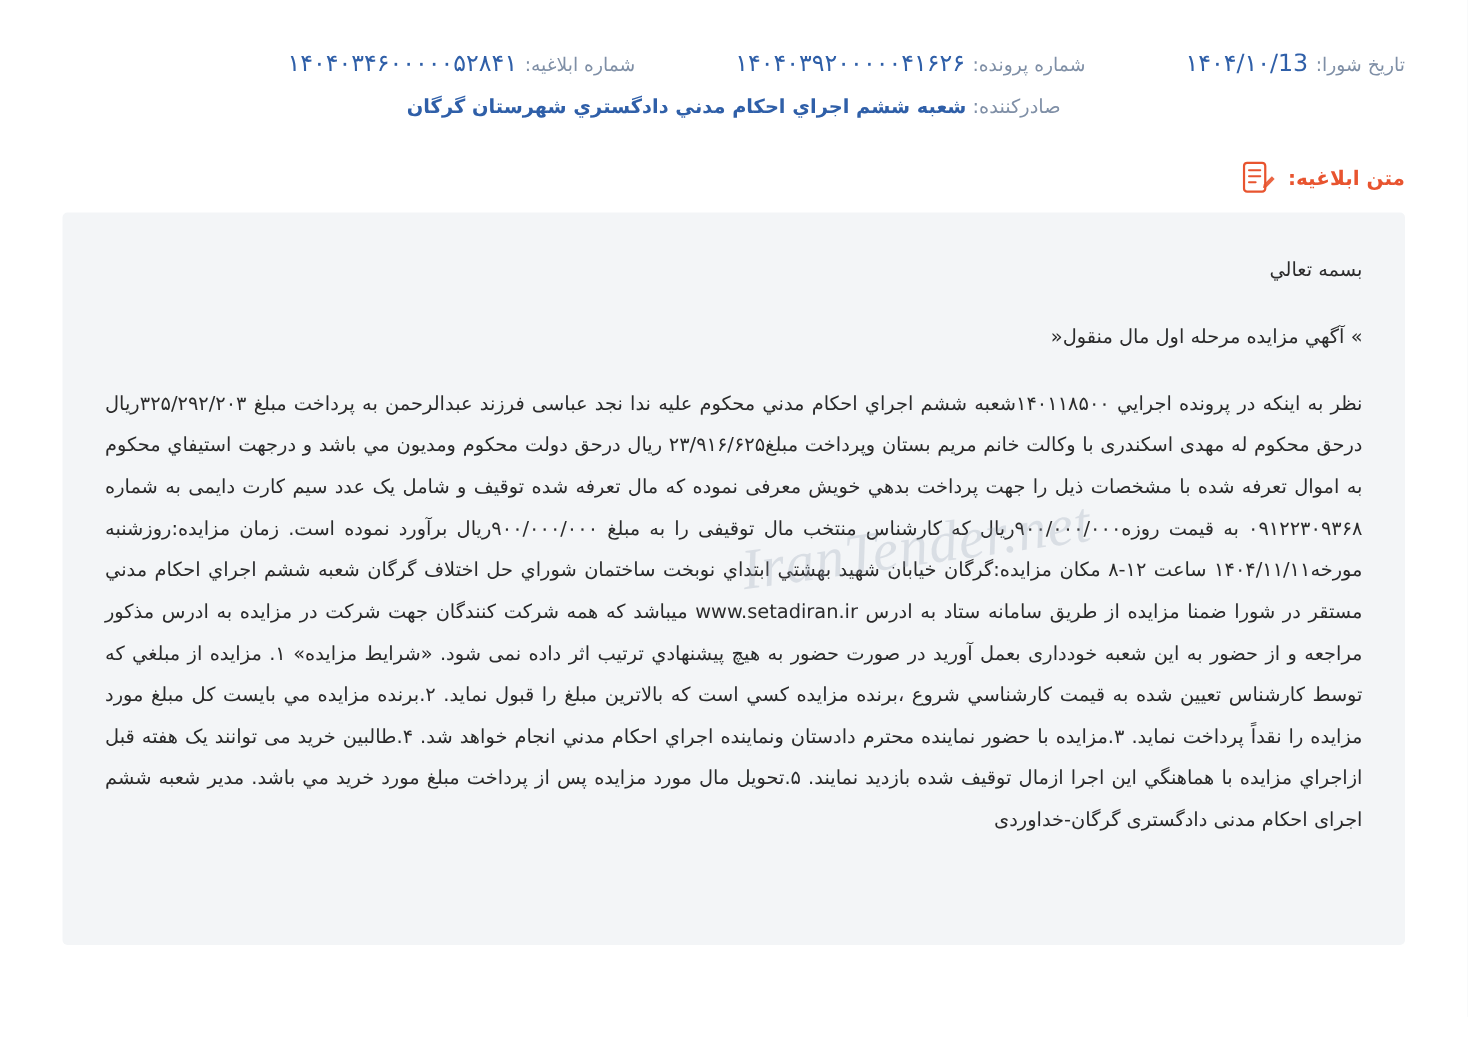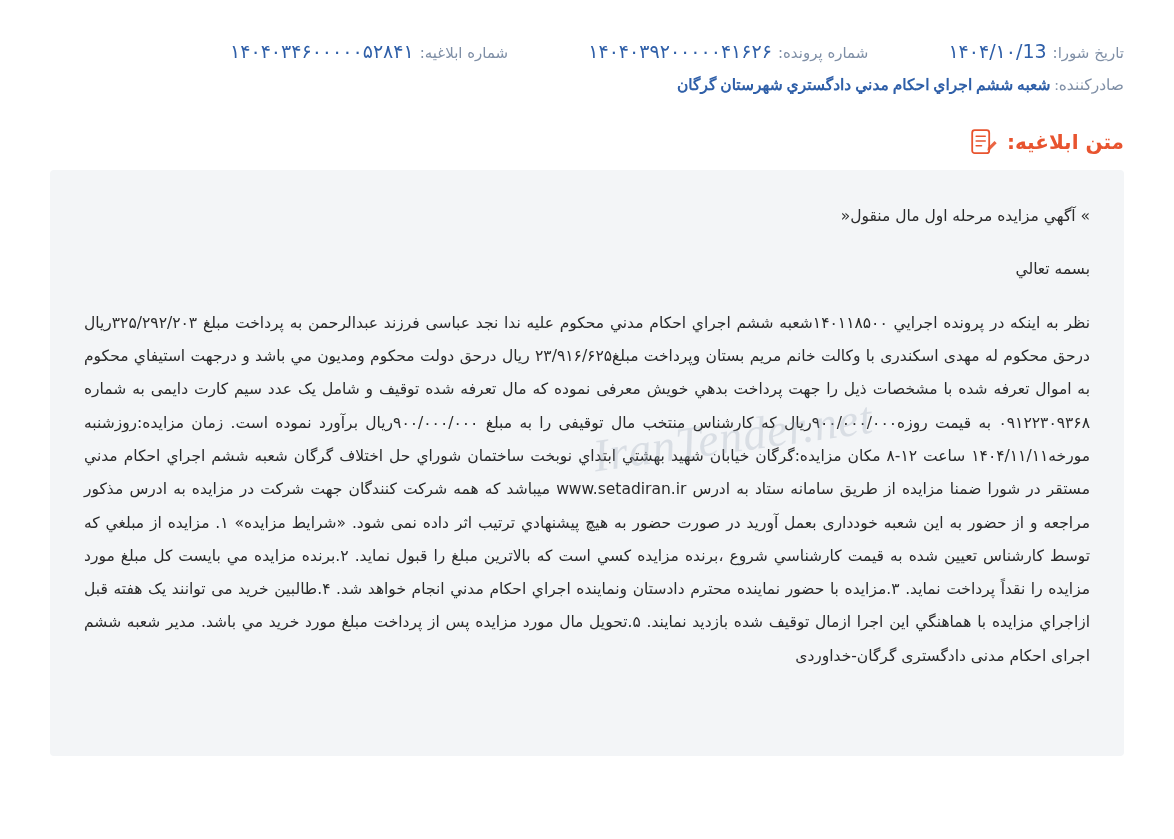--- a/index.html
+++ b/index.html
@@ -66,21 +66,21 @@
     display: flex;
     align-items: center;
     justify-content: flex-start;
     gap: 10px;
     margin-top: 34px;
     margin-bottom: 14px;
   }
   .section-title .title-text {
     color: #e8542f;
     font-weight: bold;
-    font-size: 20px;
+    font-size: 16px;
   }
   .doc-icon {
     width: 26px;
     height: 28px;
     flex: 0 0 auto;
   }
   
   .body-box {
     background: #f3f5f7;
     border-radius: 4px;
@@ -127,39 +127,39 @@
     <div class="meta-item">
       <span class="meta-label">شماره پرونده:</span>
       <span class="meta-value">۱۴۰۴۰۳۹۲۰۰۰۰۰۴۱۶۲۶</span>
     </div>
     <div class="meta-item">
       <span class="meta-label">شماره ابلاغيه:</span>
       <span class="meta-value">۱۴۰۴۰۳۴۶۰۰۰۰۰۵۲۸۴۱</span>
     </div>
   </div>
 
-  <div class="row-line" style="text-align:right;font-family:Liberation Serif, serif;">
+  <div class="row-line" style="text-align:center;">
     <span>صادرکننده:</span>
     <span class="strong">شعبه ششم اجراي احكام مدني دادگستري شهرستان گرگان</span>
   </div>
 
 
   <div class="section-title">
     <span class="title-text">متن ابلاغیه:</span>
     <span class="doc-icon">
       <svg width="26" height="28" viewBox="0 0 26 28" fill="none" xmlns="http://www.w3.org/2000/svg">
         <rect x="1.2" y="2.2" width="17" height="23" rx="2.5" stroke="#e8542f" stroke-width="1.8"></rect>
         <line x1="5.2" y1="8.2" x2="14.2" y2="8.2" stroke="#e8542f" stroke-width="1.6" stroke-linecap="round"></line>
         <line x1="5.2" y1="13" x2="14.2" y2="13" stroke="#e8542f" stroke-width="1.6" stroke-linecap="round"></line>
         <line x1="5.2" y1="17.8" x2="10.5" y2="17.8" stroke="#e8542f" stroke-width="1.6" stroke-linecap="round"></line>
         <path d="M17 19.5l6.5-6.5 2.2 2.2-6.5 6.5-2.9.7z" fill="#e8542f" opacity="0.9"></path>
       </svg>
     </span>
   </div>
 
   <div class="body-box">
     <div class="watermark">IranTender.net</div>
+    <p class="center-ish">بسمه تعالي</p>
     <p class="center-ish">» آگهي مزایده مرحله اول مال منقول«</p>
-    <p class="center-ish">بسمه تعالي</p>
     <p>نظر به اینکه در پرونده اجرايي ۱۴۰۱۱۸۵۰۰شعبه ششم اجراي احكام مدني محکوم علیه ندا نجد عباسی فرزند عبدالرحمن به پرداخت مبلغ ۳۲۵/۲۹۲/۲۰۳ریال درحق محکوم له مهدی اسکندری با وکالت خانم مریم بستان وپرداخت مبلغ۲۳/۹۱۶/۶۲۵ ریال درحق دولت محکوم ومدیون مي باشد و درجهت استیفاي محکوم به اموال تعرفه شده با مشخصات ذیل را جهت پرداخت بدهي خویش معرفی نموده که مال تعرفه شده توقیف و شامل یک عدد سیم کارت دایمی به شماره ۰۹۱۲۲۳۰۹۳۶۸ به قیمت روزه۹۰۰/۰۰۰/۰۰۰ریال که کارشناس منتخب مال توقیفی را به مبلغ ۹۰۰/۰۰۰/۰۰۰ریال برآورد نموده است. زمان مزایده:روزشنبه مورخه۱۴۰۴/۱۱/۱۱ ساعت ۱۲-۸ مکان مزایده:گرگان خیابان شهید بهشتي ابتداي نوبخت ساختمان شوراي حل اختلاف گرگان شعبه ششم اجراي احكام مدني مستقر در شورا ضمنا مزایده از طریق سامانه ستاد به ادرس www.setadiran.ir میباشد که همه شرکت کنندگان جهت شرکت در مزایده به ادرس مذکور مراجعه و از حضور به این شعبه خودداری بعمل آورید در صورت حضور به هیچ پیشنهادي ترتیب اثر داده نمی شود.   «شرایط مزایده» ۱. مزایده از مبلغي که توسط کارشناس تعیین شده به قیمت کارشناسي شروع ،برنده مزایده کسي است که بالاترین مبلغ را قبول نماید. ۲.برنده مزایده مي بایست کل مبلغ مورد مزایده را نقداً پرداخت نماید. ۳.مزایده با حضور نماینده محترم دادستان ونماینده اجراي احكام مدني انجام خواهد شد. ۴.طالبین خرید می توانند یک هفته قبل ازاجراي مزایده با هماهنگي این اجرا ازمال توقیف شده بازدید نمایند. ۵.تحویل مال مورد مزایده پس از پرداخت مبلغ مورد خرید مي باشد. مدیر شعبه ششم اجرای احکام مدنی دادگستری گرگان-خداوردی</p>
   </div>
 
 </div>
 
 </body></html>

